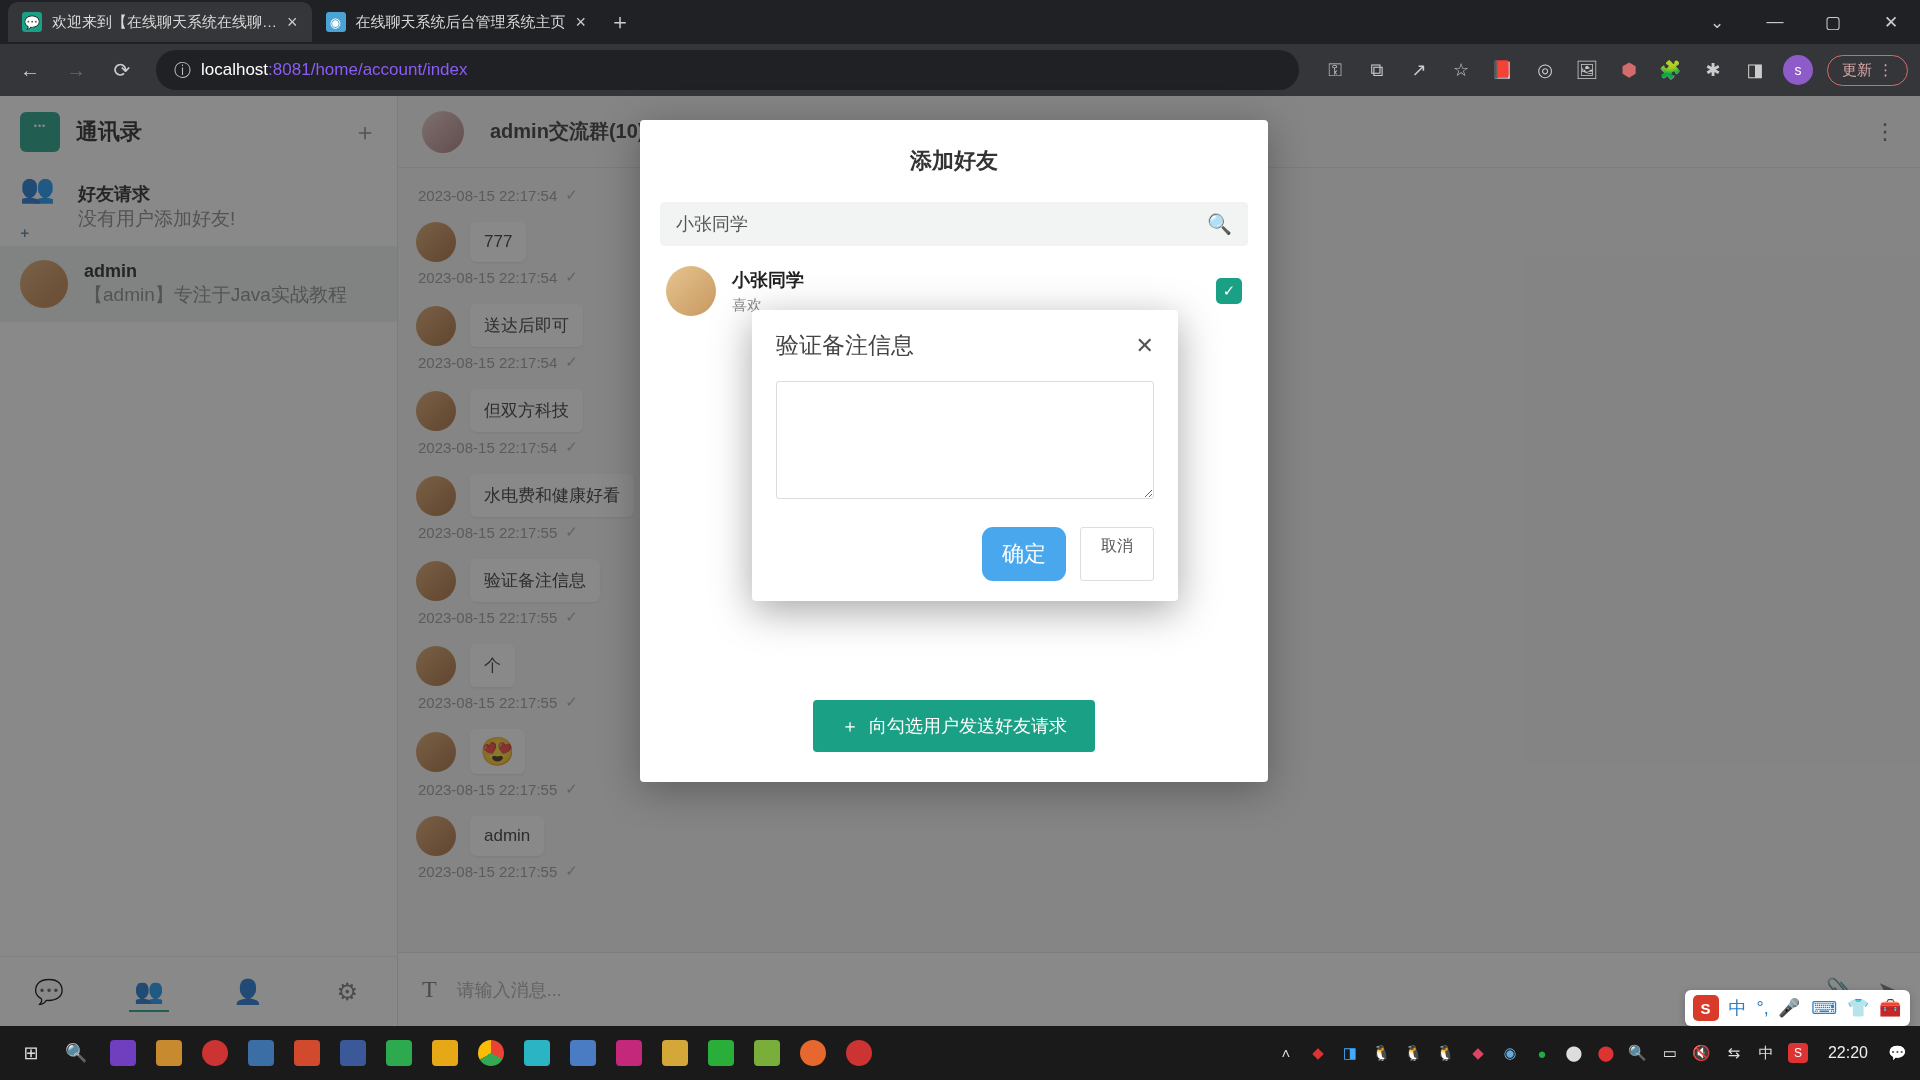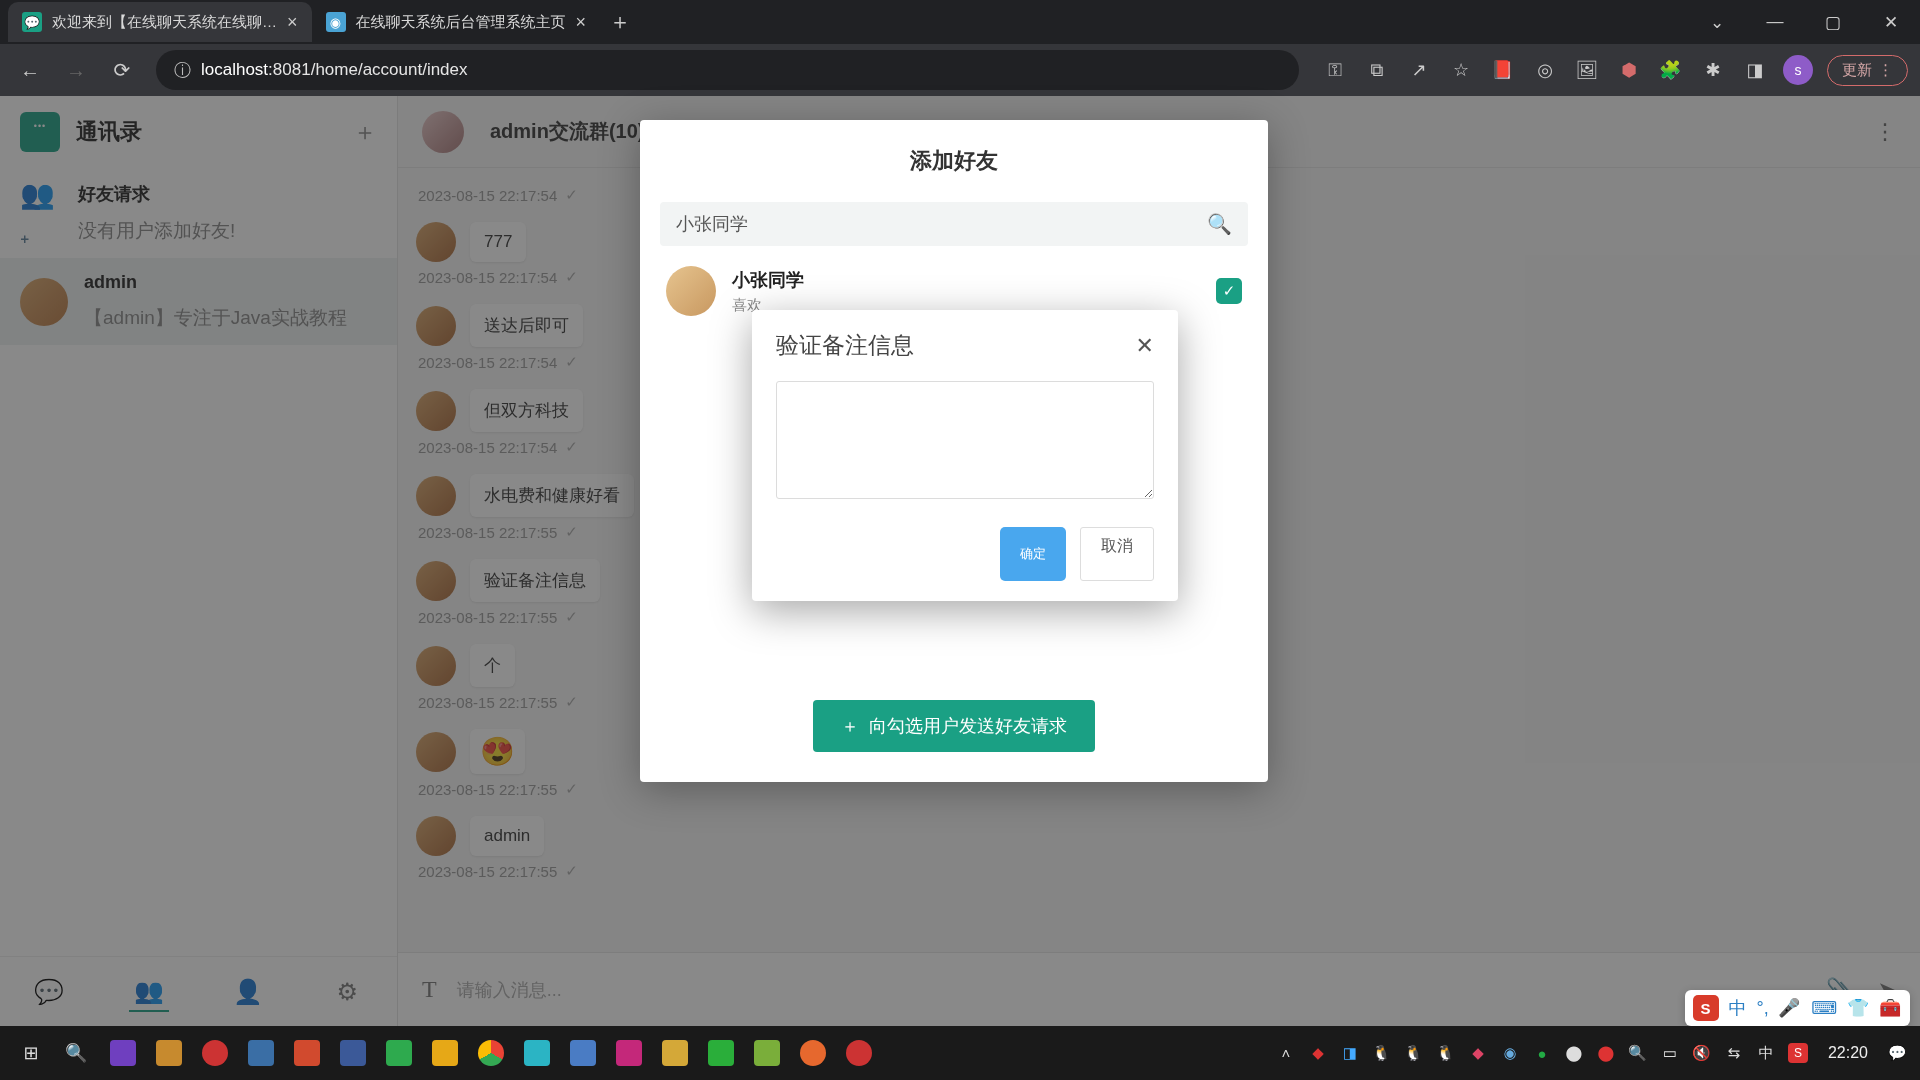--- a/index.html
+++ b/index.html
@@ -13,41 +13,41 @@
 .fav-green{background:#1aa084;color:#fff}
 .fav-blue{background:#4aa3d4;color:#fff}
 .tab-close{margin-left:auto;font-size:18px;color:#ccc}
 .newtab{width:40px;height:40px;display:flex;align-items:center;justify-content:center;color:#ccc;font-size:22px}
 .win-controls{margin-left:auto;display:flex;align-items:center;height:100%}
 .win-btn{width:58px;height:40px;display:flex;align-items:center;justify-content:center;color:#ccc;font-size:17px}
 .toolbar{height:52px;background:#35363a;display:flex;align-items:center;padding:0 12px;gap:10px}
 .nav-btn{width:36px;height:36px;display:flex;align-items:center;justify-content:center;color:#ccc;font-size:20px}
 .urlbar{flex:1;height:40px;background:#202124;border-radius:20px;display:flex;align-items:center;padding:0 18px;color:#bbb;font-size:17px;gap:10px;margin-left:6px}
 .url-host{color:#fff}
-.url-rest{color:#e5e5e5}
+.url-rest{color:#8b5cf6}
 .tb-icons{display:flex;align-items:center;gap:14px;margin-left:12px}
 .tb-icon{width:28px;height:28px;display:flex;align-items:center;justify-content:center;color:#ccc;font-size:18px}
 .avatar-s{width:30px;height:30px;border-radius:50%;background:#8e5cc8;color:#fff;display:flex;align-items:center;justify-content:center;font-size:14px}
 .update-pill{border:1px solid #d46b6b;color:#d4a6a6;border-radius:18px;padding:5px 14px;font-size:15px;display:flex;align-items:center;gap:6px}
 
 .app-wrap{position:relative;height:calc(100% - 44px - 52px - 54px);background:#f97316}
 .dim{position:absolute;inset:0;background:rgba(40,40,40,.55);z-index:5}
 .app{position:relative;height:100%;display:flex}
 .sidebar{width:398px;background:#fff;border-right:1px solid #e3e3e3;display:flex;flex-direction:column}
 .sb-head{height:72px;display:flex;align-items:center;padding:0 20px;gap:16px}
 .logo{width:40px;height:40px;background:#1aa084;border-radius:6px;display:flex;align-items:center;justify-content:center;position:relative}
 .logo:after{content:"•••";position:absolute;color:#fff;font-size:9px;top:9px;letter-spacing:1px}
 .sb-title{font-size:22px;font-weight:600;color:#222}
 .sb-add{margin-left:auto;font-size:24px;color:#888}
 .sb-item{display:flex;padding:14px 20px;gap:16px;align-items:center}
 .sb-item.sel{background:#eef2f2}
 .fr-icon{width:42px;height:42px;display:flex;align-items:center;justify-content:center;font-size:28px;color:#5a7c98}
 .sb-av{width:48px;height:48px;border-radius:50%;background:linear-gradient(135deg,#d9a66b,#b87843);flex-shrink:0}
 .sb-av.pic2{background:linear-gradient(135deg,#e8c8c8,#b88888)}
-.sb-txt{display:flex;flex-direction:column;gap:12px;min-width:0}
+.sb-txt{display:flex;flex-direction:column;gap:0;min-width:0}
 .sb-name{font-size:18px;font-weight:600;color:#222}
 .sb-sub{font-size:19px;color:#888}
 .tag-group{color:#d94a4a;font-size:15px;margin-left:4px}
 .sb-bottom{margin-top:auto;height:70px;display:flex;align-items:center;justify-content:space-around;border-top:1px solid #eee}
 .sb-bottom .bi{color:#777;font-size:24px;width:40px;height:40px;display:flex;align-items:center;justify-content:center}
 .sb-bottom .bi.active{color:#1aa084;border-bottom:2px solid #1aa084}
 
 .main{flex:1;display:flex;flex-direction:column;background:#f5f5f5}
 .m-head{height:72px;padding:0 24px;display:flex;align-items:center;gap:26px;border-bottom:1px solid #e5e5e5}
 .m-av{width:42px;height:42px;border-radius:50%;background:linear-gradient(135deg,#e8c8c8,#a87878)}
@@ -77,21 +77,21 @@
 .m1-sub{font-size:15px;color:#888}
 .m1-check{margin-left:auto;width:26px;height:26px;background:#1aa084;border-radius:5px;display:flex;align-items:center;justify-content:center;color:#fff;font-size:15px}
 .m1-send{margin-top:auto;align-self:center;background:#1aa084;color:#fff;font-size:18px;padding:14px 28px;border-radius:4px;display:flex;align-items:center;gap:10px;margin-bottom:4px}
 
 .modal2{position:absolute;left:752px;top:214px;width:426px;background:#fff;border-radius:4px;box-shadow:0 10px 40px rgba(0,0,0,.35);z-index:20;padding:20px 24px}
 .m2-head{display:flex;align-items:center;margin-bottom:20px}
 .m2-title{font-size:23px;color:#444}
 .m2-close{margin-left:auto;font-size:22px;color:#555}
 .m2-ta{width:100%;height:118px;border:1px solid #dcdcdc;border-radius:3px;resize:both;padding:10px;font-size:15px;outline:none}
 .m2-actions{display:flex;justify-content:flex-end;gap:14px;margin-top:24px}
-.btn-ok{background:#49a7ee;color:#fff;padding:18px 20px;border-radius:5px;font-size:13px}
+.btn-ok{background:#49a7ee;color:#fff;padding:12px 20px;border-radius:11px;font-size:22px}
 .btn-cancel{background:#fff;border:1px solid #ddd;color:#555;padding:8px 20px;border-radius:3px;font-size:16px}
 
 .ime{position:absolute;right:10px;bottom:54px;height:36px;background:#fff;border-radius:6px;display:flex;align-items:center;padding:0 8px;gap:10px;box-shadow:0 2px 8px rgba(0,0,0,.2);z-index:30}
 .ime-s{width:26px;height:26px;background:#d83b2a;color:#fff;border-radius:5px;display:flex;align-items:center;justify-content:center;font-weight:bold;font-size:15px}
 .ime-i{color:#2b7fc4;font-size:18px}
 .taskbar{position:absolute;left:0;right:0;bottom:0;height:54px;background:#1a1a1a;display:flex;align-items:center;padding:0 10px;gap:4px;z-index:40}
 .tb-btn{width:42px;height:42px;display:flex;align-items:center;justify-content:center;color:#ddd;font-size:18px}
 .tb-sq{width:26px;height:26px;border-radius:4px}
 .tray{margin-left:auto;display:flex;align-items:center;gap:8px}
 .tray .ti{width:24px;height:24px;display:flex;align-items:center;justify-content:center;color:#ddd;font-size:15px}

